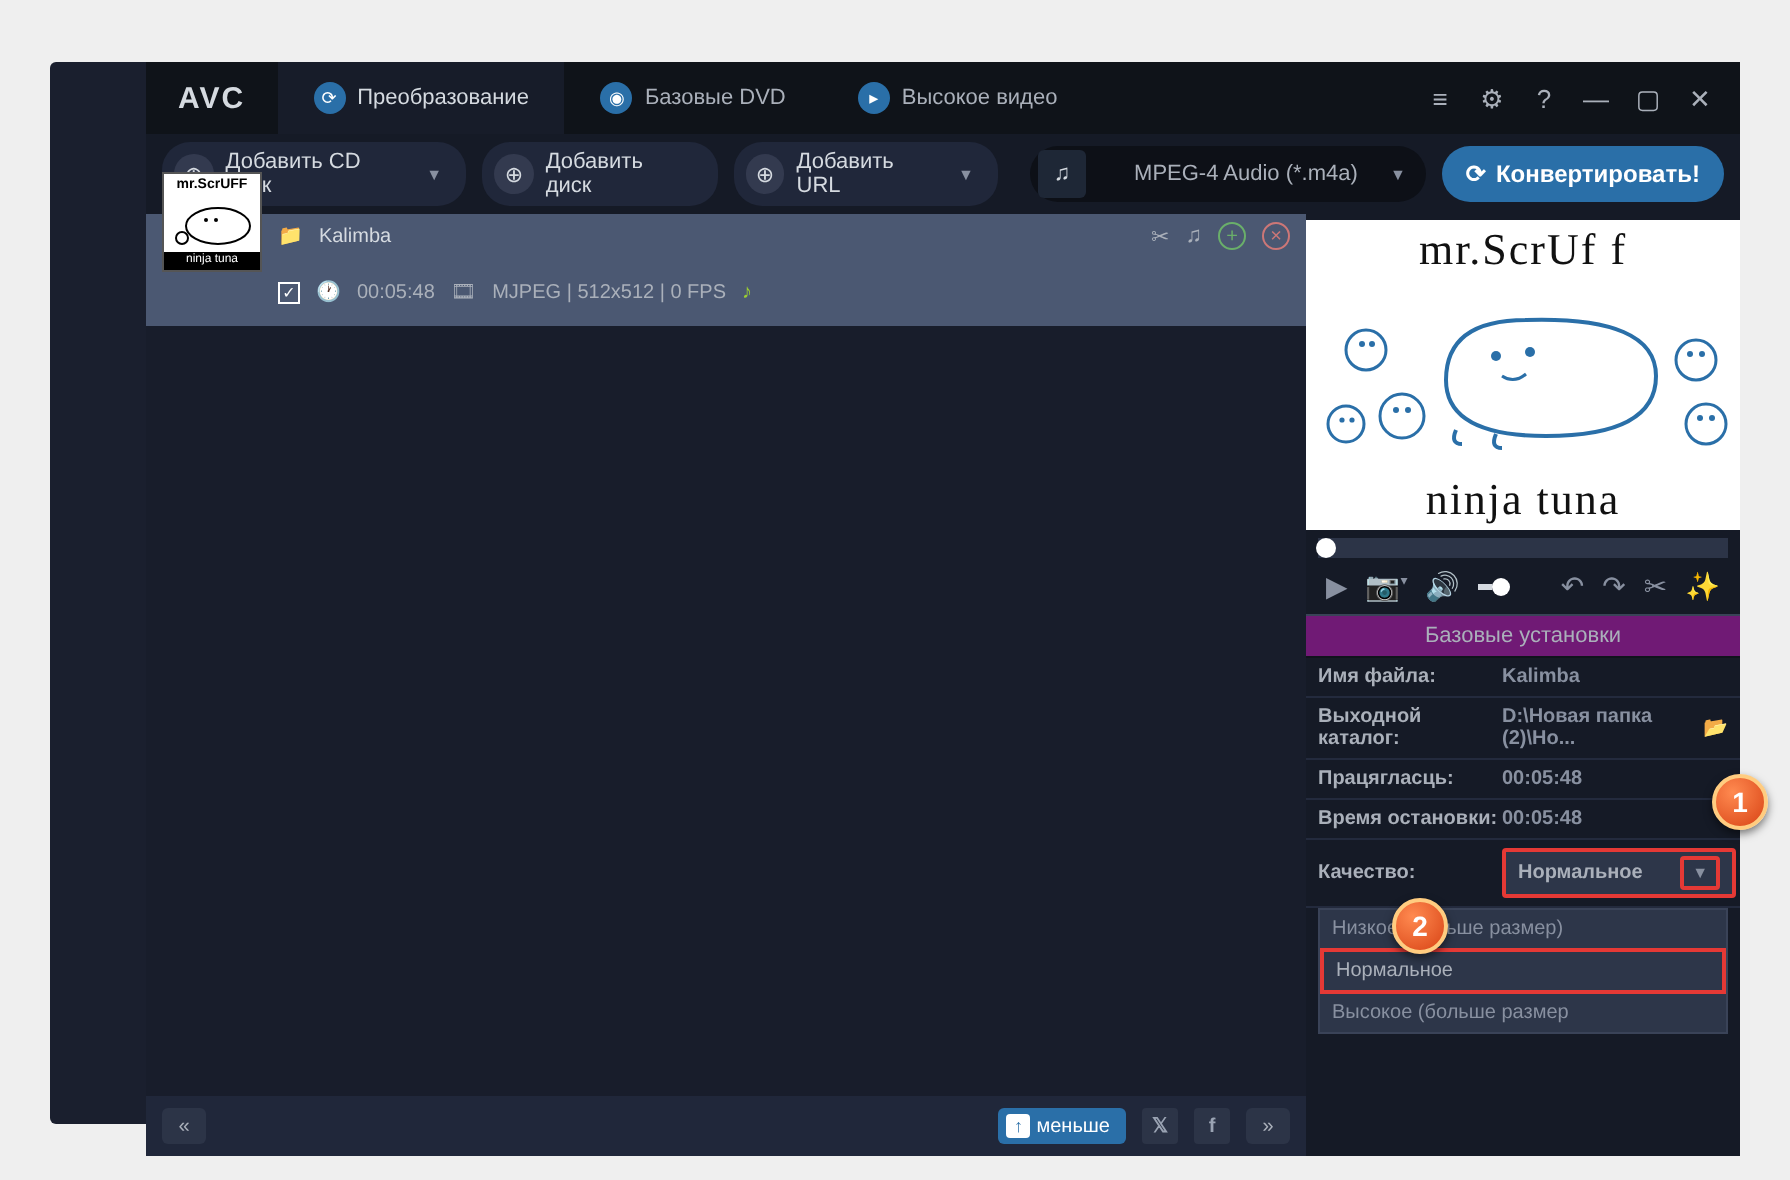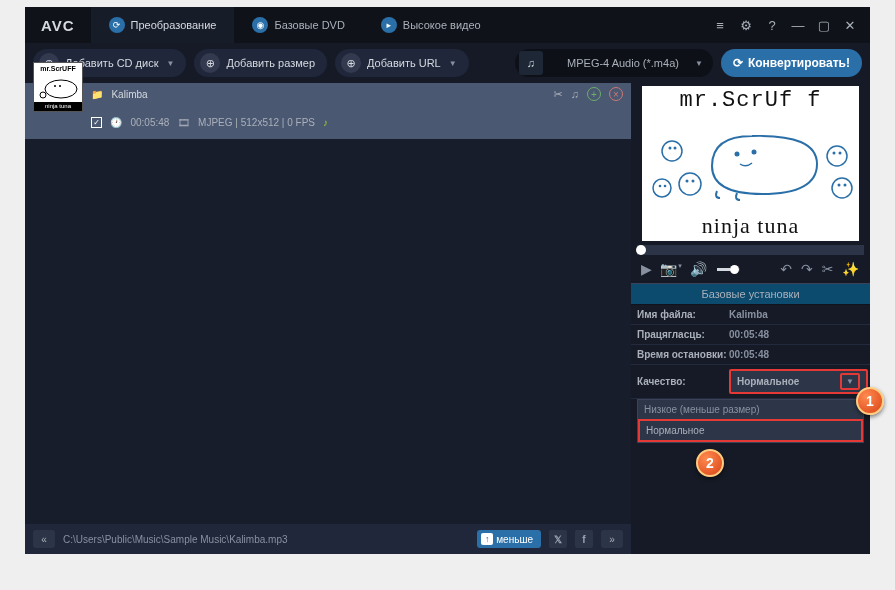--- a/index.html
+++ b/index.html
@@ -1,17 +1,17 @@
 <!DOCTYPE html>
 <html><head>
 <meta charset="utf-8">
 <style>
 * { margin: 0; padding: 0; box-sizing: border-box; font-family: Arial, sans-serif; }
 body { background: #efefef; width: 895px; height: 590px; overflow: hidden; }
-.window { position: absolute; top: 7px; left: 25px; width: 845px; height: 531px; background: #1a1f2e; border-radius: 3px; }
+.window { position: absolute; top: 31px; left: 25px; width: 845px; height: 531px; background: #1a1f2e; border-radius: 3px; padding-left: 48px; }
 .title-bar { height: 36px; background: #0f1319; display: flex; align-items: center; }
 .logo { color: #d5dae0; font-weight: bold; font-size: 15px; padding: 0 16px; letter-spacing: 1px; }
 .tab { display: flex; align-items: center; gap: 6px; padding: 0 18px; height: 36px; font-size: 11px; color: #aab0ba; cursor: pointer; }
 .tab.active { background: #171c29; color: #d5dae0; }
 .tab-icon { width: 16px; height: 16px; border-radius: 50%; background: #2a6fa8; display: flex; align-items: center; justify-content: center; font-size: 9px; color: #fff; }
 .window-controls { margin-left: auto; display: flex; gap: 10px; padding-right: 12px; }
 .wc-ico { width: 16px; height: 16px; color: #aab0ba; cursor: pointer; display: flex; align-items: center; justify-content: center; font-size: 13px; }
 .toolbar { height: 40px; display: flex; align-items: center; gap: 8px; padding: 0 8px; background: #151a26; }
 .pill { display: flex; align-items: center; gap: 6px; background: #20273a; border-radius: 14px; padding: 4px 12px 4px 6px; color: #d5dae0; font-size: 11px; cursor: pointer; }
 .pill-icon { width: 20px; height: 20px; background: #333a4f; border-radius: 50%; display: flex; align-items: center; justify-content: center; color: #d5dae0; font-size: 11px; }
@@ -29,31 +29,31 @@
 .item-row { display: flex; align-items: center; background: #4b5872; height: 34px; padding: 0 8px; gap: 8px; font-size: 10px; color: #aab0ba; }
 .thumb { width: 50px; height: 50px; background: #fff; border: 1px solid #555; font-size: 6px; color: #000; text-align: center; line-height: 1.1; padding: 2px; position: relative; margin-top: -14px; }
 .thumb .tt { font-size: 7px; font-weight: bold; }
 .thumb .tb { background: #000; color: #fff; position: absolute; bottom: 0; left: 0; right: 0; font-size: 6px; padding:1px 0; }
 .bottom-bar { position: absolute; bottom: 0; left: 0; right: 0; height: 30px; background: #20273a; display: flex; align-items: center; padding: 0 8px; font-size: 10px; color: #8890a0; gap: 8px; }
 .bb-left { width: 22px; height: 18px; background: #2c3447; border-radius: 3px; display: flex; align-items: center; justify-content: center; color: #aab0ba; font-size: 10px; }
 .bb-update { background: #2a6fa8; color: #fff; padding: 3px 8px 3px 4px; border-radius: 3px; display: flex; align-items: center; gap: 3px; font-size: 10px; }
 .bb-social { width: 18px; height: 18px; background: #2c3447; border-radius: 2px; display: flex; align-items: center; justify-content: center; color: #9aa3b3; font-size: 10px; font-weight: bold; }
 .right-panel { flex: 1; background: #151a26; display: flex; flex-direction: column; }
 .preview { width: 217px; height: 155px; margin: 3px auto 0; background: #fff; position: relative; }
-.preview .top-text { font-family: Liberation Mono, monospace; font-size: 22px; color: #111; text-align: center; padding-top: 2px; letter-spacing: 1px; }
+.preview .top-text { font-family: Liberation Serif, serif; font-size: 22px; color: #111; text-align: center; padding-top: 2px; letter-spacing: 1px; }
 .preview .bot-text { position: absolute; bottom: 2px; width: 100%; font-family: Georgia, serif; font-size: 22px; color: #111; text-align: center; letter-spacing: 1px; }
 .preview svg { position: absolute; top: 30px; left: 0; }
 .progress-bar { height: 10px; background: #2c3447; margin: 4px 6px 0; position: relative; }
 .progress-thumb { width: 10px; height: 10px; background: #fff; border-radius: 50%; position: absolute; left: -1px; top: 0; }
 .media-controls { display: flex; align-items: center; gap: 9px; padding: 6px 10px; color: #8890a0; }
 .media-controls .ico { font-size: 14px; cursor: pointer; }
 .vol-track { flex: 1; height: 3px; background: #2c3447; position: relative; max-width: 56px; }
 .vol-fill { height: 3px; background: #d5dae0; width: 55%; }
 .vol-thumb { width: 9px; height: 9px; border-radius: 50%; background: #fff; position: absolute; left: 55%; top: -3px; }
-.section-header { background: #0c4a6e; color: #aab0ba; font-size: 11px; text-align: center; padding: 4px 0; border-top: 1px solid #3a4358; border-bottom: 1px solid #10131c; }
+.section-header { background: #701a75; color: #aab0ba; font-size: 11px; text-align: center; padding: 4px 0; border-top: 1px solid #3a4358; border-bottom: 1px solid #10131c; }
 .settings-table { font-size: 10px; color: #aab0ba; font-weight: bold; }
 .settings-table .row { display: flex; padding: 4px 6px; border-bottom: 1px solid #232a3d; align-items: center; }
 .settings-table .label { width: 92px; }
 .settings-table .value { flex: 1; color: #8890a0; display: flex; align-items: center; }
 .quality-select { flex: 1; background: #2d3649; color: #aab0ba; padding: 2px 6px; display: flex; justify-content: space-between; align-items: center; border: 2px solid transparent; }
 .dropdown-menu { background: #2d3649; margin: 0 6px; border: 1px solid #3a4358; }
 .dropdown-menu .opt { padding: 4px 6px; font-size: 10px; color: #8890a0; cursor: pointer; }
 .dropdown-menu .opt.sel { border: 2px solid #e53935; color: #aab0ba; }
 .marker { position: absolute; width: 28px; height: 28px; border-radius: 50%; background: radial-gradient(circle at 35% 30%, #ff8a50, #d84315); border: 2px solid #ffcc80; color: #fff; font-weight: bold; display: flex; align-items: center; justify-content: center; font-size: 14px; box-shadow: 0 2px 4px rgba(0,0,0,0.5); }
 .highlight-border { border: 2px solid #e53935 !important; border-radius: 2px; }
@@ -87,21 +87,21 @@
   </div>
 
   <div class="toolbar">
     <div class="pill">
       <span class="pill-icon">⊕</span>
       <span>Добавить CD диск</span>
       <span class="chev">▼</span>
     </div>
     <div class="pill">
       <span class="pill-icon">⊕</span>
-      <span>Добавить размер</span>
+      <span>Добавить диск</span>
     </div>
     <div class="pill">
       <span class="pill-icon">⊕</span>
       <span>Добавить URL</span>
       <span class="chev">▼</span>
     </div>
     <div style="flex:1"></div>
     <div class="format-box">
       <div class="format-icon">♫</div>
       <span class="format-text">MPEG-4 Audio (*.m4a)</span>
@@ -139,21 +139,20 @@
         <span style="color:#fff;border:1px solid #fff;width:11px;height:11px;display:flex;align-items:center;justify-content:center;font-size:8px;">✓</span>
         <span>🕐</span>
         <span>00:05:48</span>
         <span>🎞</span>
         <span>MJPEG | 512x512 | 0 FPS</span>
         <span style="color:#9acd32">♪</span>
       </div>
 
       <div class="bottom-bar">
         <div class="bb-left">«</div>
-        <span>C:\Users\Public\Music\Sample Music\Kalimba.mp3</span>
         <span style="flex:1"></span>
         <div class="bb-update">
           <span style="background:#fff;color:#2a6fa8;width:12px;height:12px;display:inline-flex;align-items:center;justify-content:center;border-radius:2px;font-size:9px;">↑</span>
           <span>меньше</span>
         </div>
         <div class="bb-social">𝕏</div>
         <div class="bb-social">f</div>
         <div class="bb-left">»</div>
       </div>
     </div>
@@ -204,37 +203,45 @@
         <span class="ico">✨</span>
       </div>
 
       <div class="section-header">Базовые установки</div>
       <div class="settings-table">
         <div class="row">
             <div class="label">Имя файла:</div>
             <div class="value">Kalimba</div>
           </div>
         <div class="row">
+            <div class="label">Выходной каталог:</div>
+            <div class="value">
+              <span style="flex:1">D:\Новая папка (2)\Но...</span>
+              <span>📂</span>
+            </div>
+          </div>
+        <div class="row">
             <div class="label">Працягласць:</div>
             <div class="value">00:05:48</div>
           </div>
         <div class="row">
             <div class="label">Время остановки:</div>
             <div class="value">00:05:48</div>
           </div>
         <div class="row" style="padding-right:2px">
             <div class="label">Качество:</div>
           <div class="quality-select highlight-border" style="border-left:none;border-top:none;border-bottom:none;">
             <span>Нормальное</span>
             <span class="chev" style="border:2px solid #e53935;padding:2px 4px;border-radius:2px;">▼</span>
           </div>
         </div>
       </div>
       <div class="dropdown-menu">
         <div class="opt">Низкое (меньше размер)</div>
         <div class="opt sel">Нормальное</div>
+        <div class="opt">Высокое (больше размер</div>
       </div>
     </div>
   </div>
 </div>
 
 <div class="marker" style="top:387px; left:856px;">1</div>
 <div class="marker" style="top:449px; left:696px;">2</div>
 
 </body></html>

